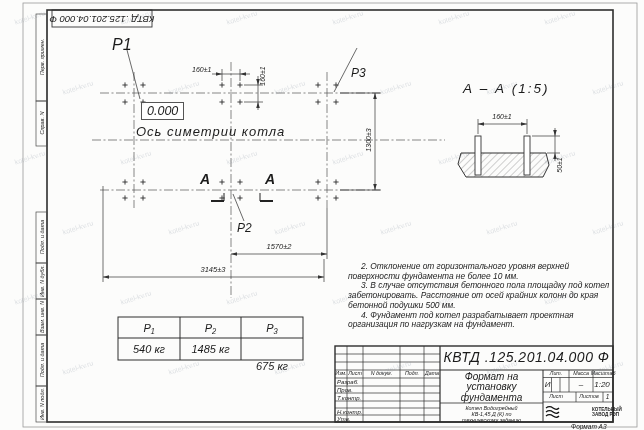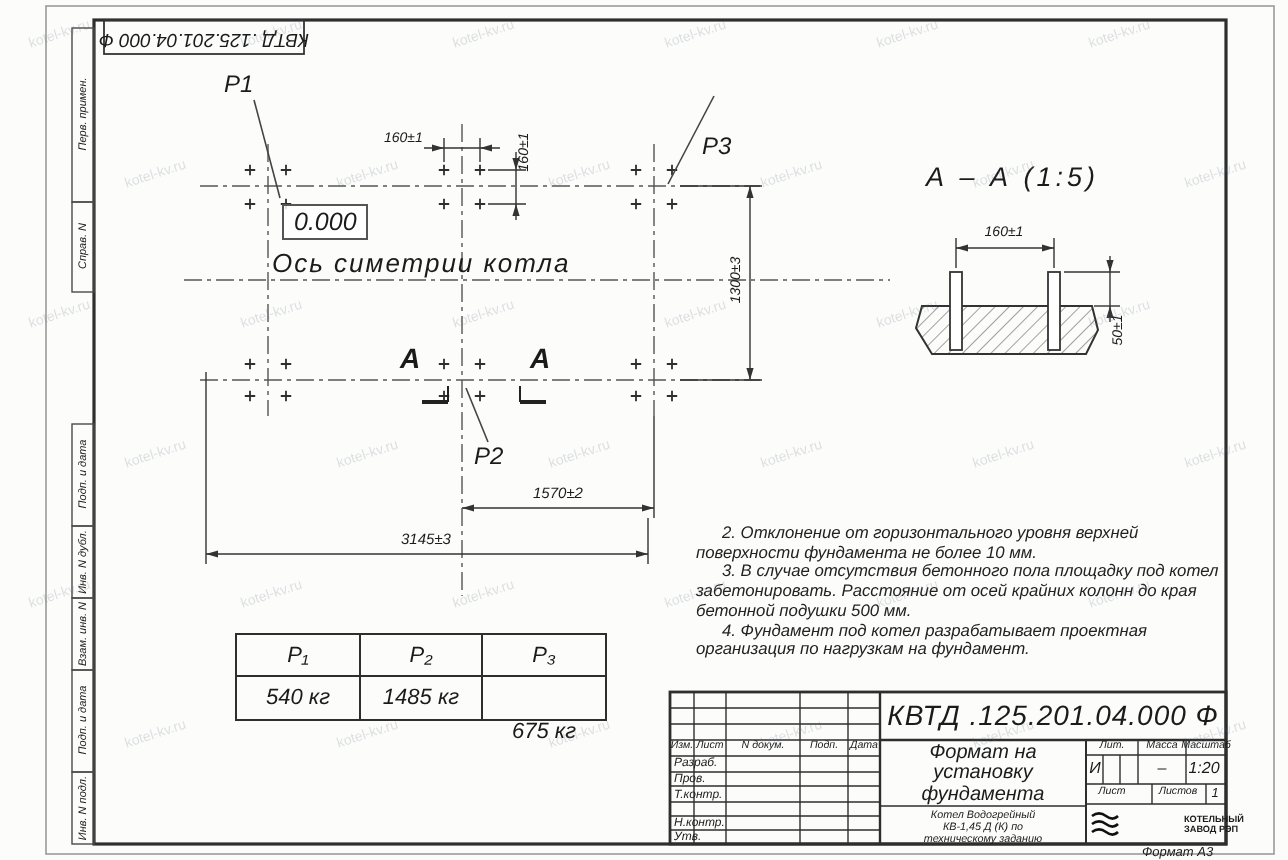--- a/index.html
+++ b/index.html
@@ -168,21 +168,21 @@
   <span class="t r180" style="left:102px;top:18.5px;font-size:9.5px;">КВТД .125.201.04.000  Ф</span>
 
   <span class="t r90" style="left:41.5px;top:57px;font-size:5.5px;">Перв. примен.</span>
   <span class="t r90" style="left:41.5px;top:123px;font-size:5.5px;">Справ. N</span>
   <span class="t r90" style="left:41.5px;top:237px;font-size:5.5px;">Подп. и дата</span>
   <span class="t r90" style="left:41.5px;top:281px;font-size:5.5px;">Инв. N дубл.</span>
   <span class="t r90" style="left:41.5px;top:317px;font-size:5.5px;">Взам. инв. N</span>
   <span class="t r90" style="left:41.5px;top:360px;font-size:5.5px;">Подп. и дата</span>
   <span class="t r90" style="left:41.5px;top:404px;font-size:5.5px;">Инв. N подл.</span>
 
-  <span class="t" style="left:112px;top:36px;font-size:12px;">Р1</span>
+  <span class="t" style="left:112px;top:36px;font-size:16px;">Р1</span>
   <span class="t" style="left:351px;top:21px;font-size:12px;margin-top:46px;">Р3</span>
   <span class="t" style="left:237px;top:222px;font-size:12px;">Р2</span>
   <span class="zero-box">0.000</span>
   <span class="t" style="left:136px;top:125px;font-size:13px;letter-spacing:1px;">Ось симетрии котла</span>
   <span class="t" style="left:200px;top:172px;font-size:14px;font-weight:bold;">А</span>
   <span class="t" style="left:265px;top:172px;font-size:14px;font-weight:bold;">А</span>
 
   <span class="t dim" style="left:192px;top:66px;">160±1</span>
   <span class="t dim r90" style="left:263px;top:76px;">160±1</span>
   <span class="t dim r90" style="left:369px;top:140px;">1300±3</span>

